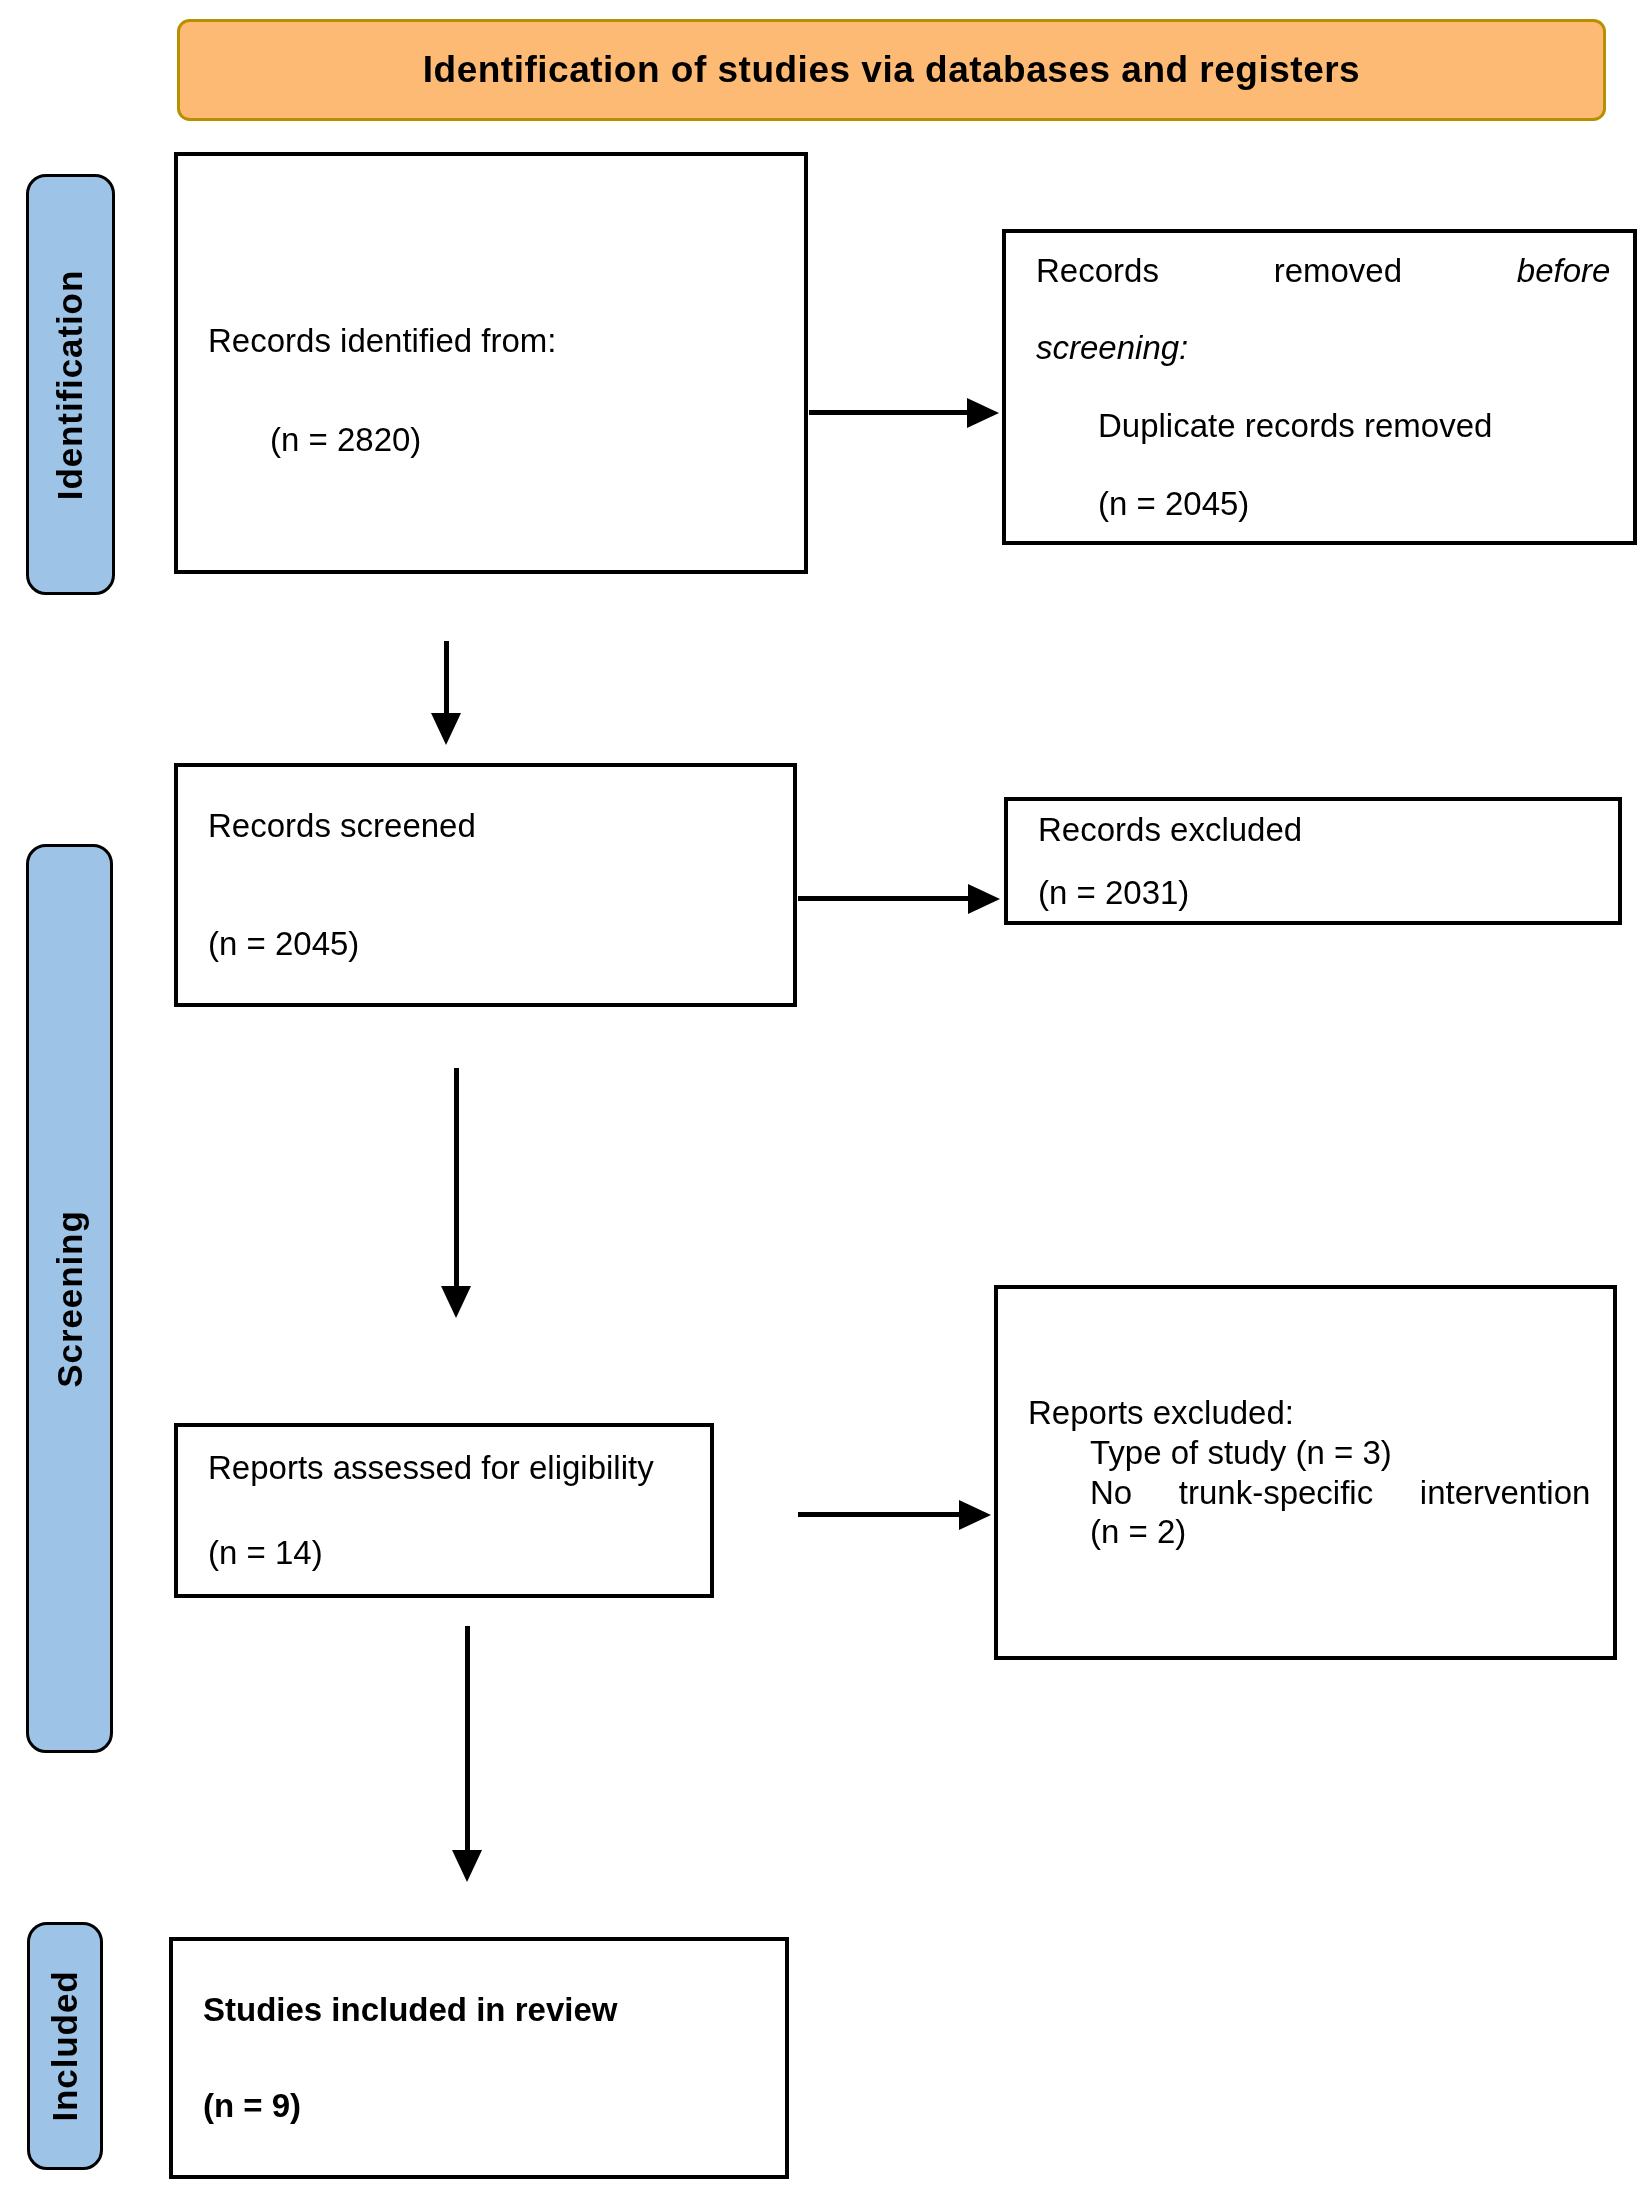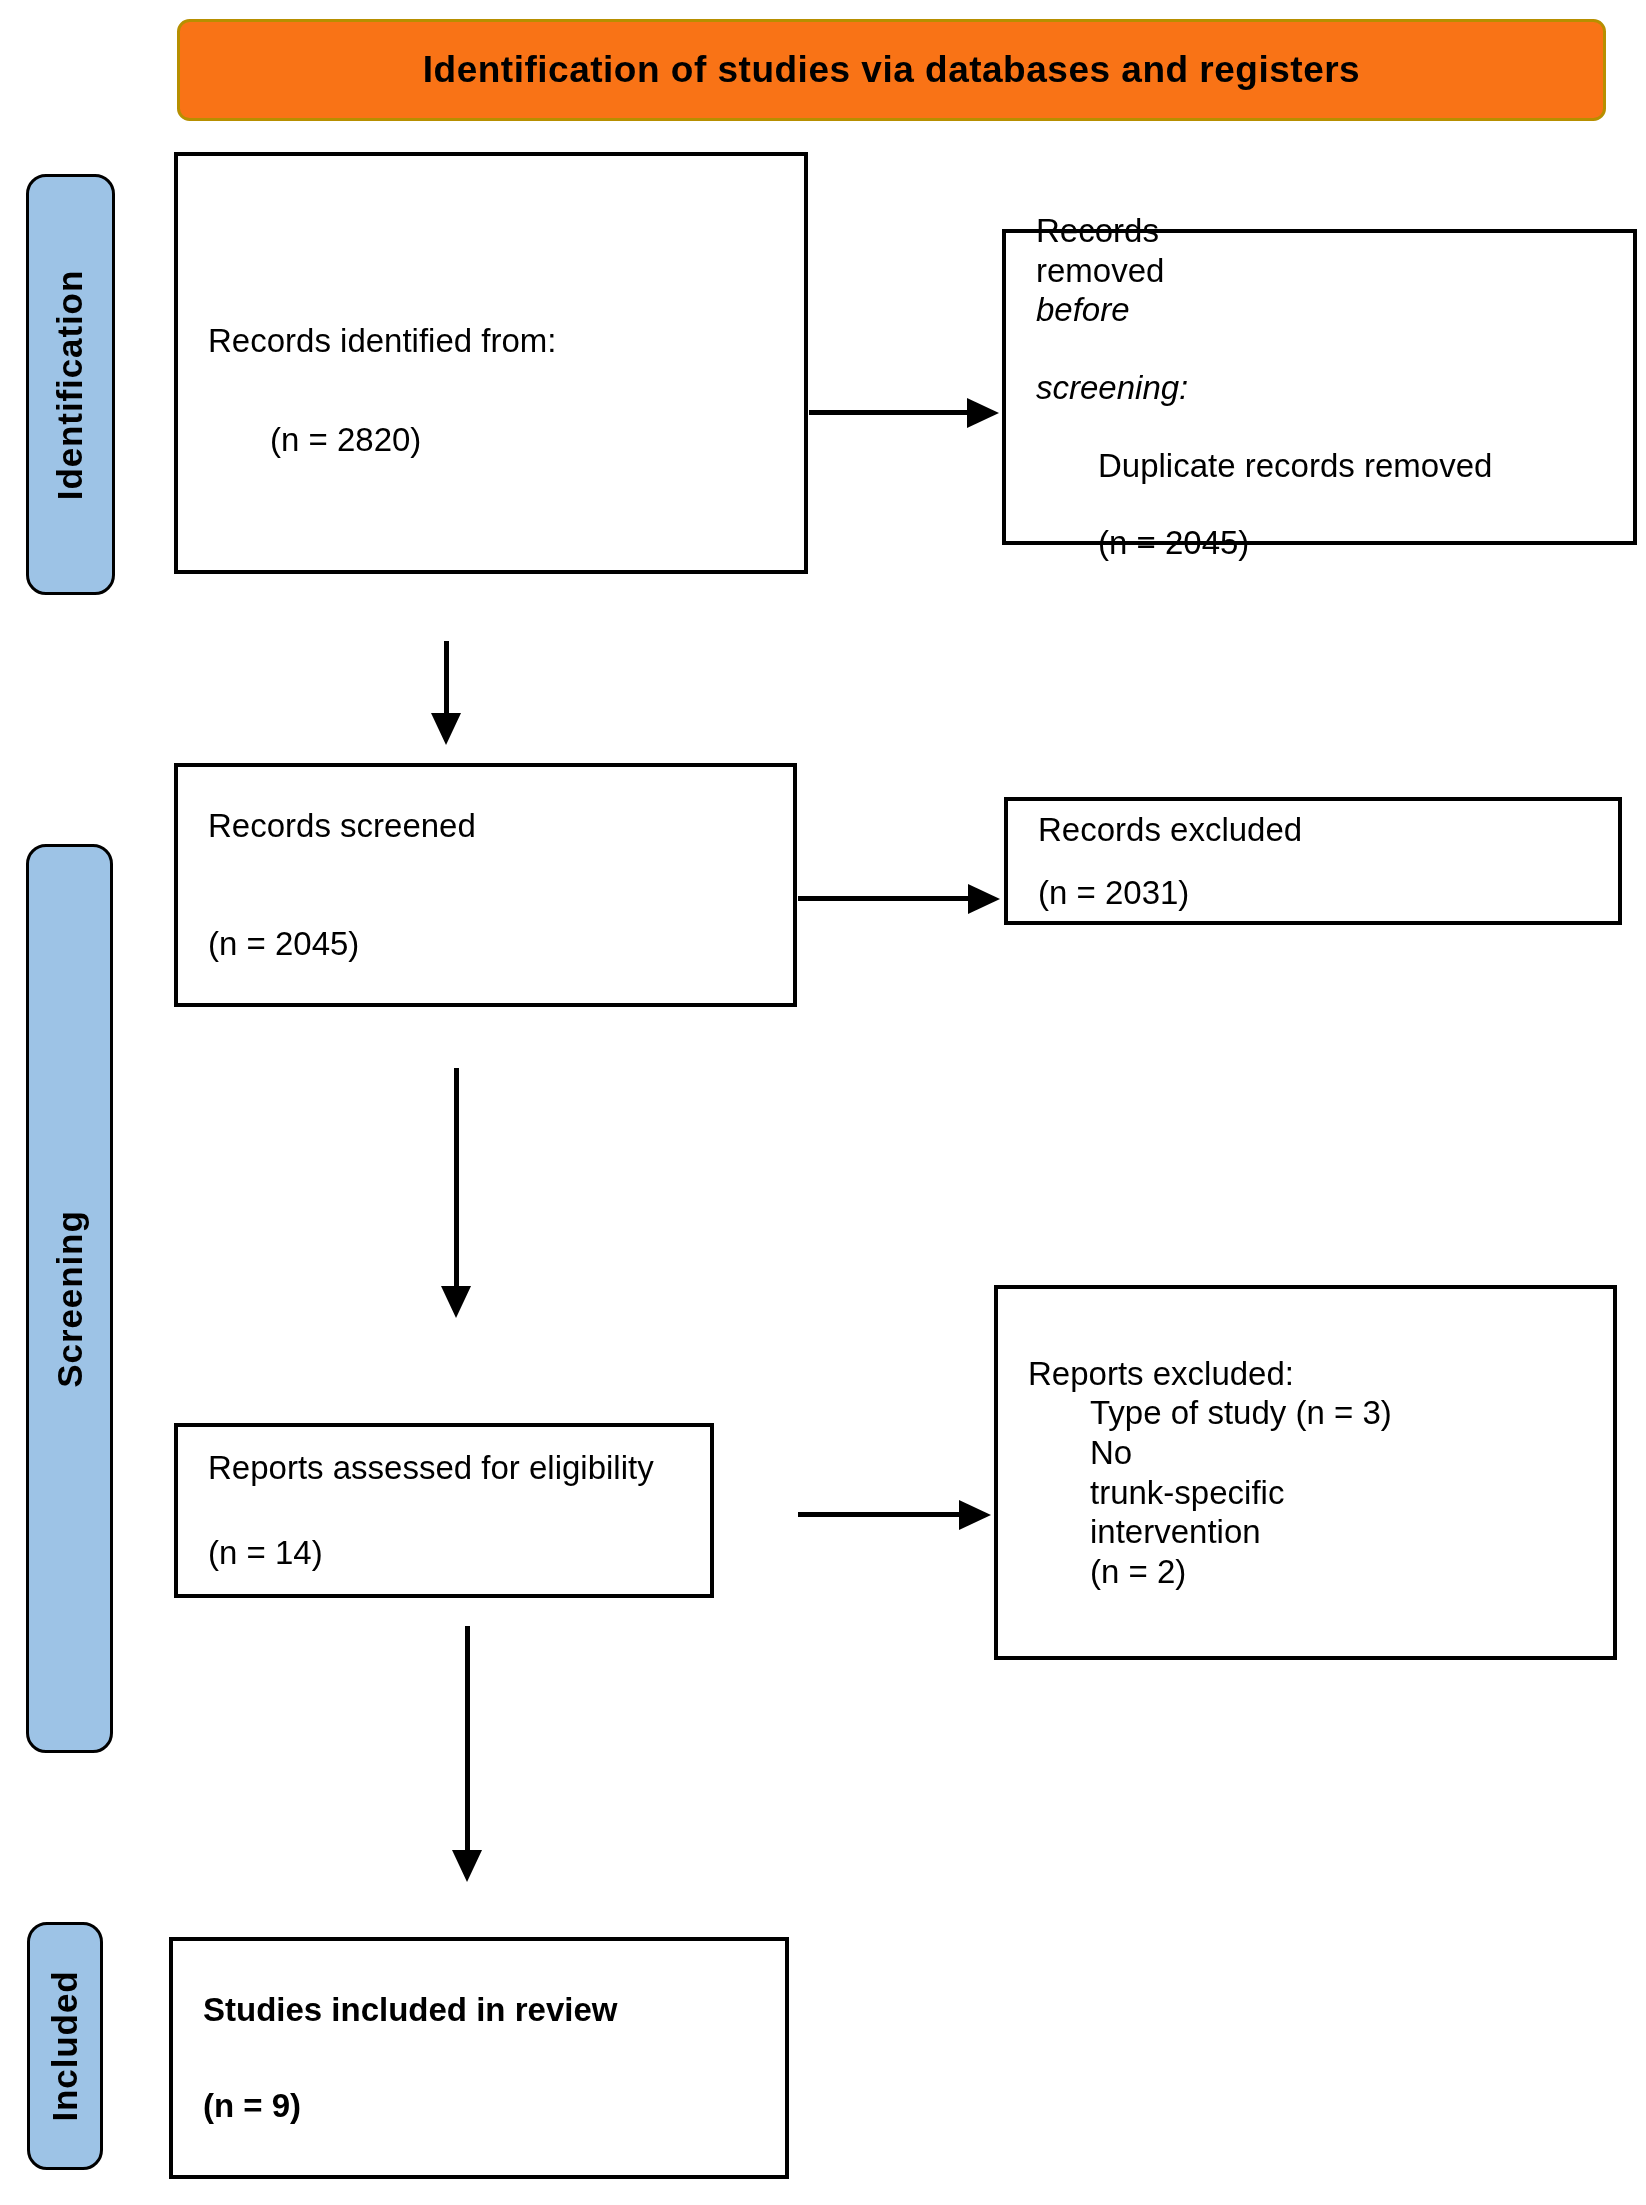--- a/index.html
+++ b/index.html
@@ -11,21 +11,21 @@
     font-family: "Liberation Sans", sans-serif;
     color: #000000;
     overflow: hidden;
   }
 
   
   .header-banner {
     position: absolute;
     left: 177px; top: 19px;
     width: 1429px; height: 102px;
-    background: #f97316;
+    background: #fdba74;
     border: 3.6px solid #B78F00;
     border-radius: 12.6px;
     box-sizing: border-box;
     display: flex;
     align-items: center;
     justify-content: center;
   }
   .header-banner .title {
     font-size: 37px;
     font-weight: bold;
@@ -65,21 +65,20 @@
     justify-content: center;
     font-size: 33px;
     line-height: 1.2;
     padding: 18px 22.6px 18px 30px;
   }
   .box p, .box .line { margin: 0; }
   .indent { padding-left: 62px; }
   .italic { font-style: italic; }
   .spread {
     display: flex;
-    flex-direction: column;
     justify-content: space-between;
     width: 100%;
     box-sizing: border-box;
   }
 
   #box-records-identified { left: 174px;  top: 152px;  width: 634px; height: 422px; gap: 59px; padding-top: 72px; }
   #box-records-removed    { left: 1002px; top: 229px;  width: 635px; height: 316px; gap: 38px; }
   #box-records-screened   { left: 174px;  top: 763px; width: 623px; height: 244px; gap: 78px; }
   #box-records-excluded   { left: 1004px; top: 788px; width: 618px; height: 128px; gap: 23px; margin-top: 9px; }
   #box-reports-assessed   { left: 174px;  top: 1423px; width: 540px; height: 175px; gap: 45px; }

